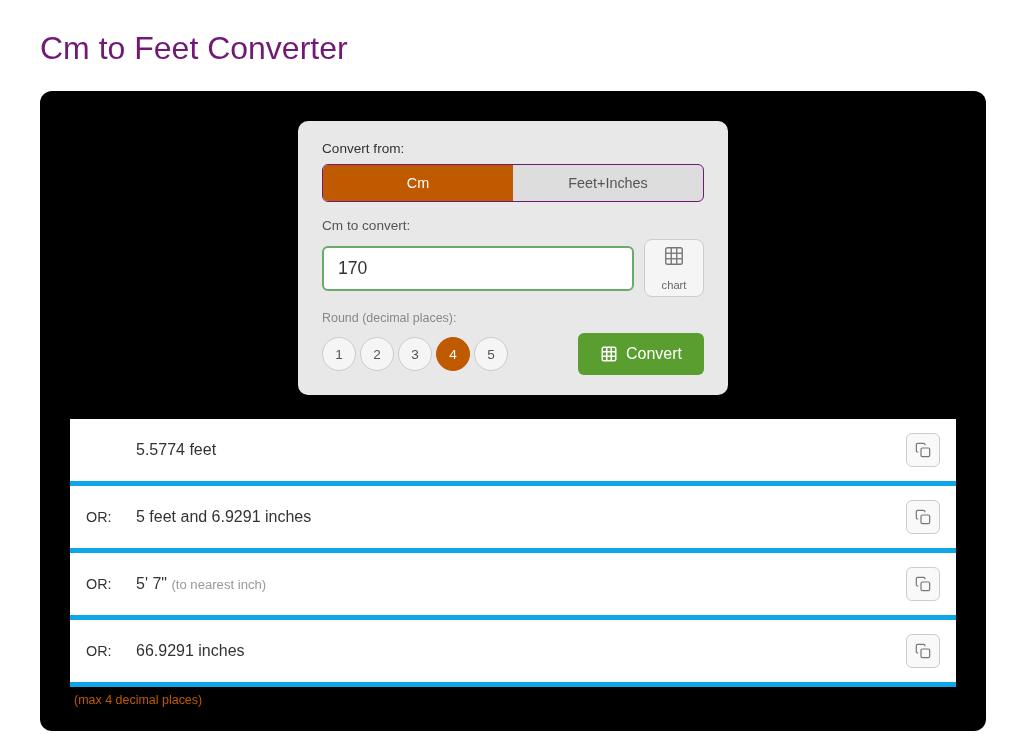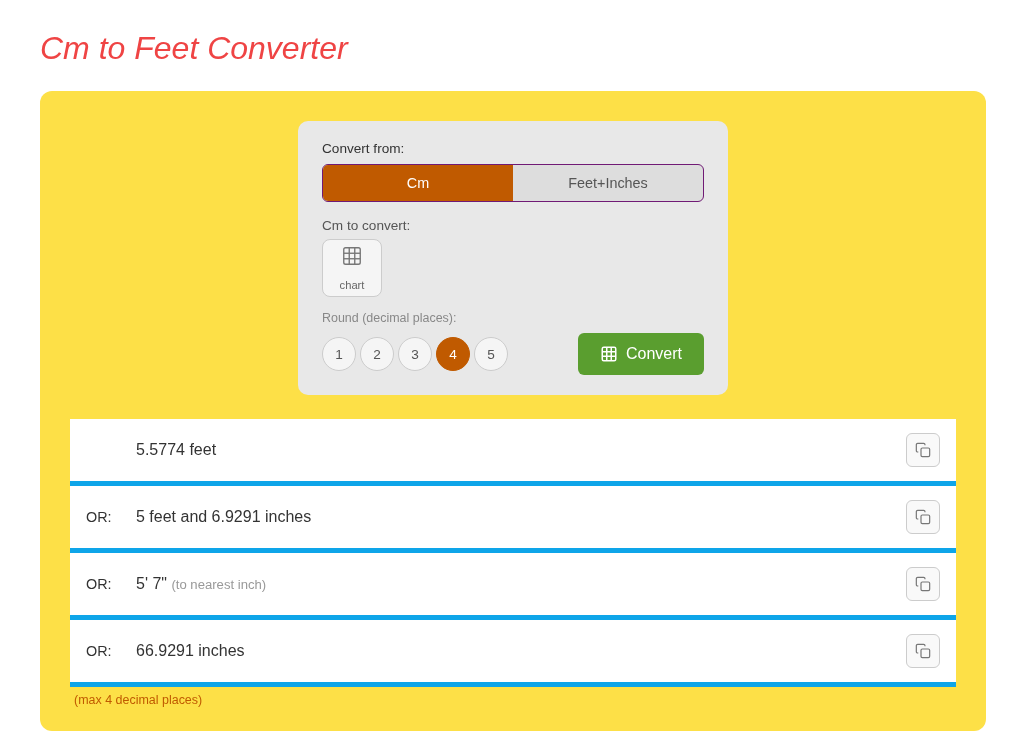--- a/index.html
+++ b/index.html
@@ -5,26 +5,25 @@
     * { box-sizing: border-box; margin: 0; padding: 0; }
     body {
       font-family: Arial, sans-serif;
       background: #fff;
       color: #333;
       padding: 30px 40px;
     }
     h1 {
       font-size: 2rem;
       font-weight: 400;
-      color: #ef4444;
+      color: #701a75;
       margin-bottom: 24px;
-      font-style: italic;
     }
     .outer-card {
-      background: #fde047;
+      background: #000000;
       border-radius: 12px;
       padding: 30px 30px 24px 30px;
     }
     .converter-box {
       background: #e8e8e8;
       border-radius: 10px;
       padding: 20px 24px 20px 24px;
       max-width: 430px;
       margin: 0 auto 24px auto;
       position: relative;
@@ -201,20 +200,21 @@
   <div class="converter-box">
     <div class="convert-from-label">
       <span>Convert from:</span>
     </div>
     <div class="toggle-group">
       <button class="toggle-btn active">Cm</button>
       <button class="toggle-btn">Feet+Inches</button>
     </div>
     <div class="cm-label">Cm to convert:</div>
     <div class="input-chart-row">
+      <input class="cm-input" type="text" value="170" style="">
       <button class="chart-btn">
         <svg class="chart-icon-svg" viewBox="0 0 24 24" fill="none" stroke="#777" stroke-width="1.5">
           <rect x="3" y="3" width="18" height="18" rx="2" ry="2"></rect>
           <line x1="3" y1="9" x2="21" y2="9"></line>
           <line x1="3" y1="15" x2="21" y2="15"></line>
           <line x1="9" y1="3" x2="9" y2="21"></line>
           <line x1="15" y1="3" x2="15" y2="21"></line>
         </svg>
         <span>chart</span>
       </button>

